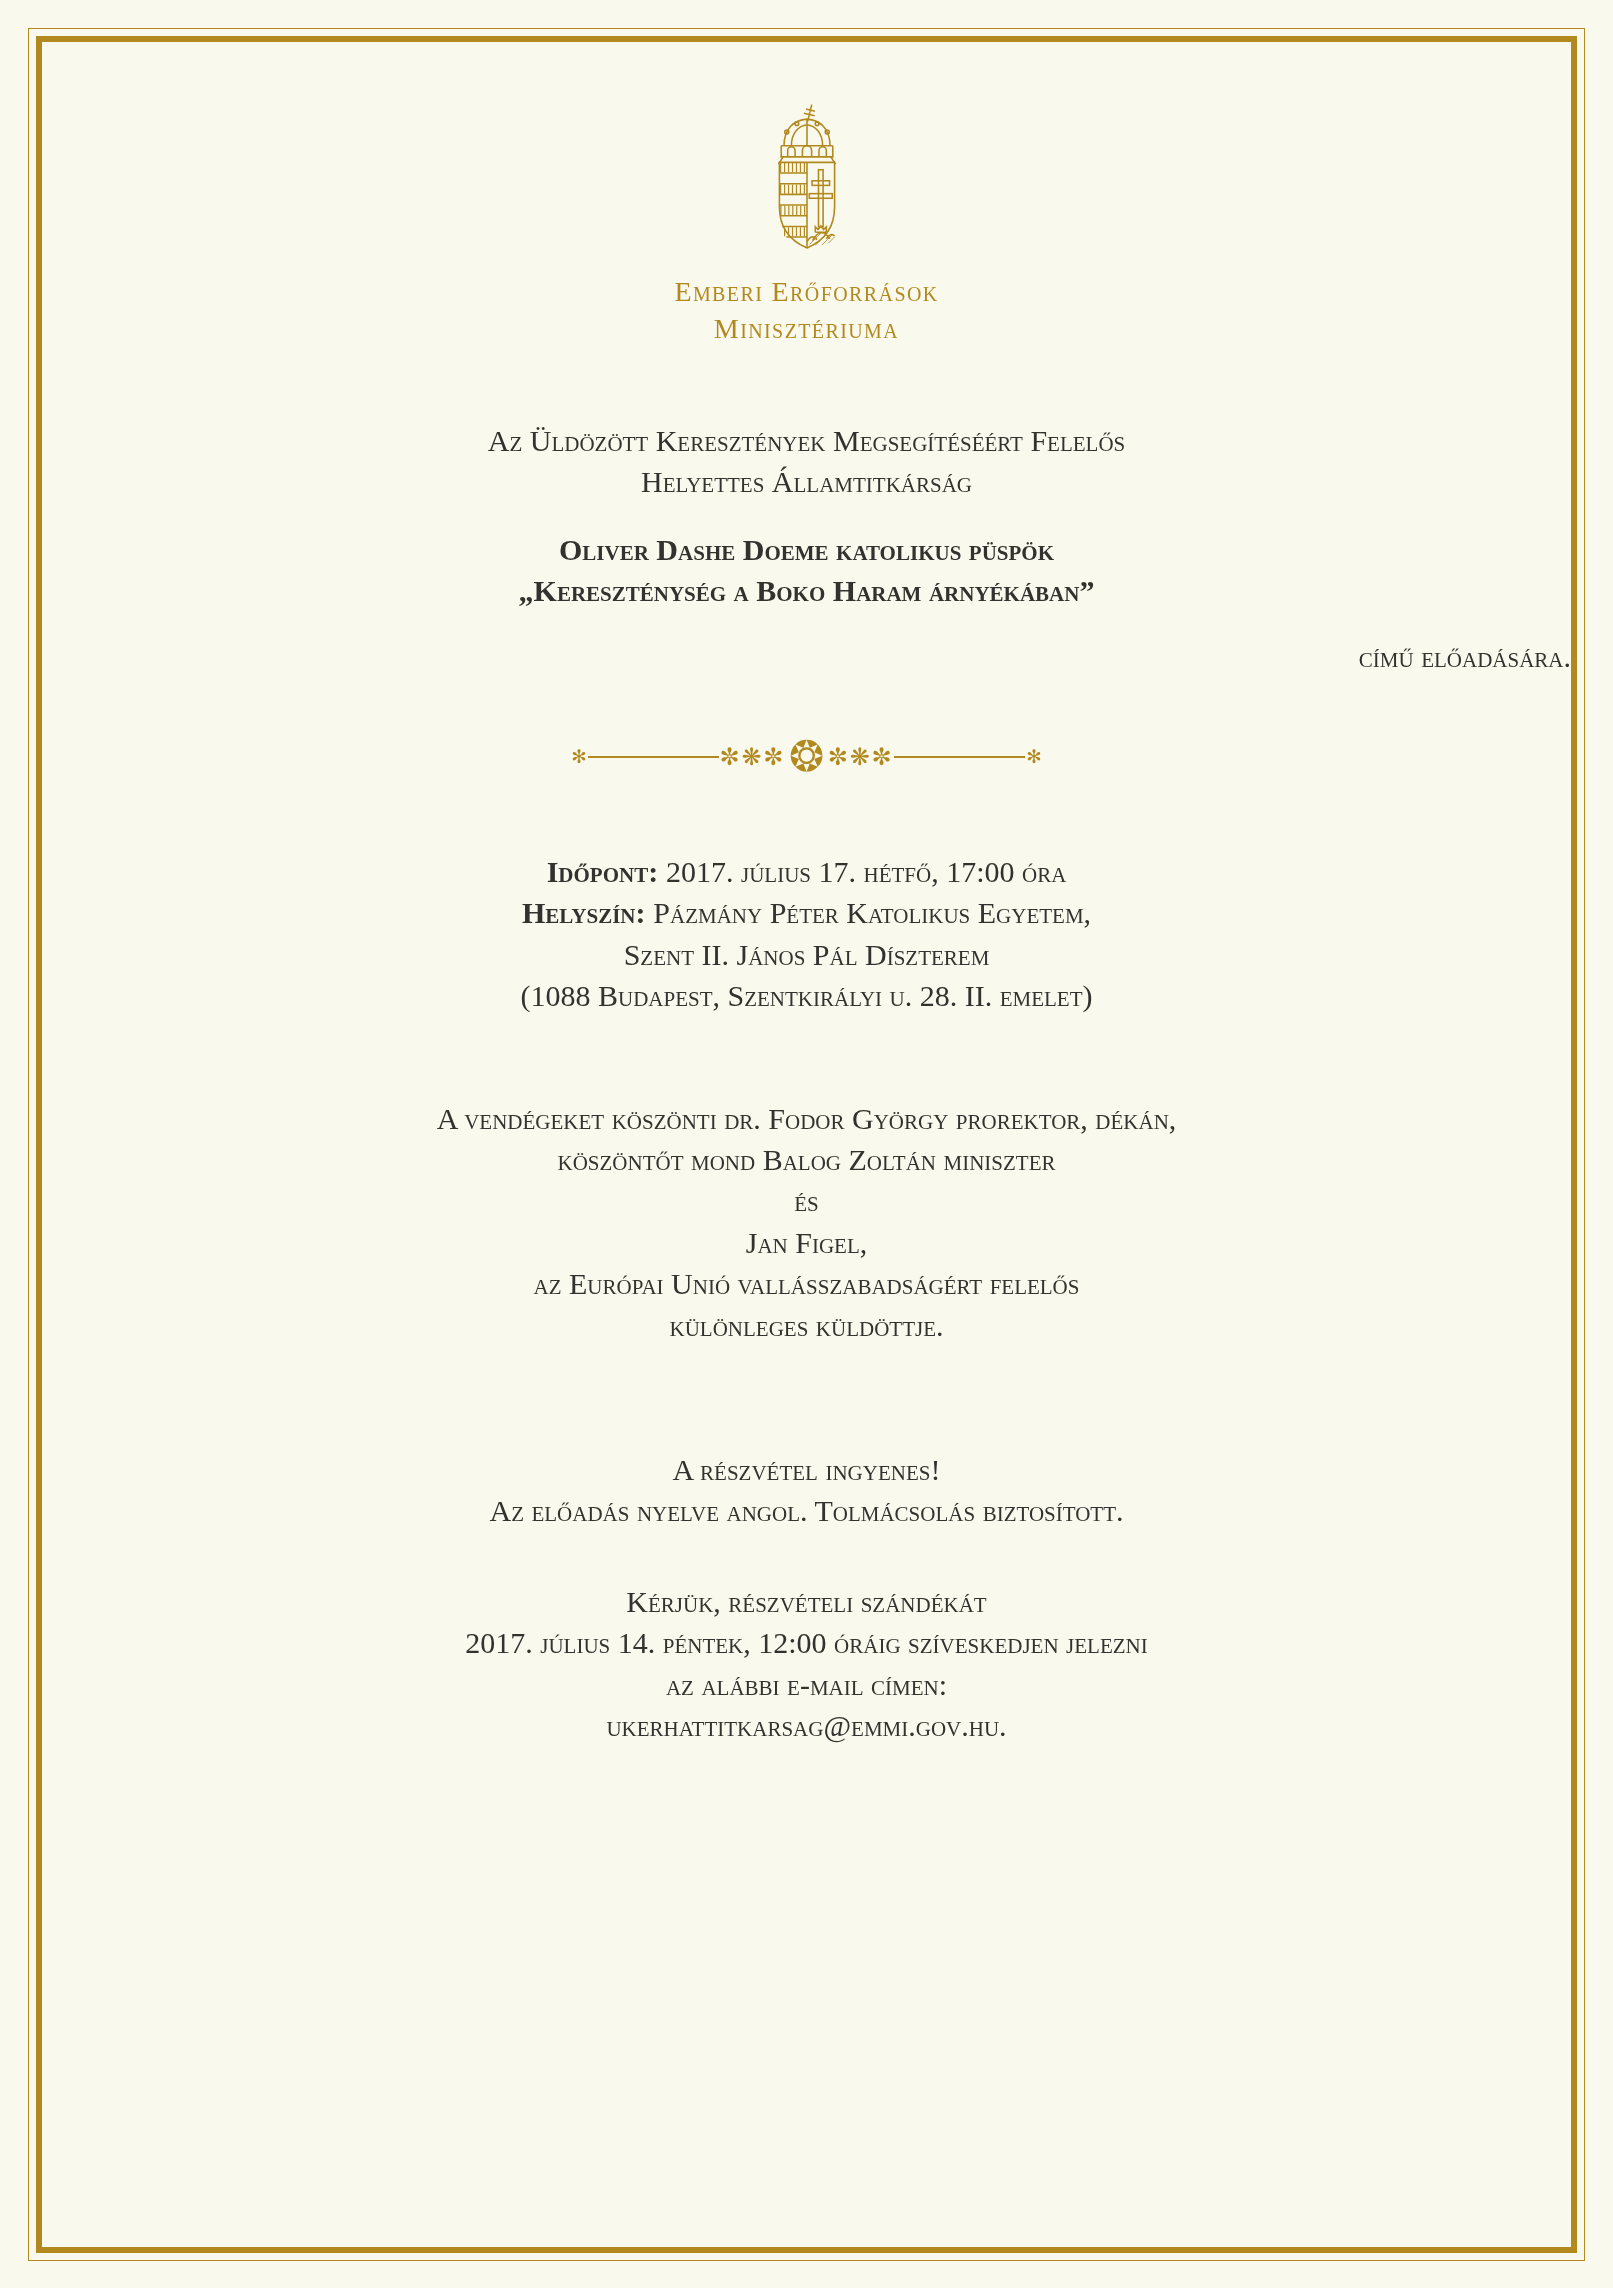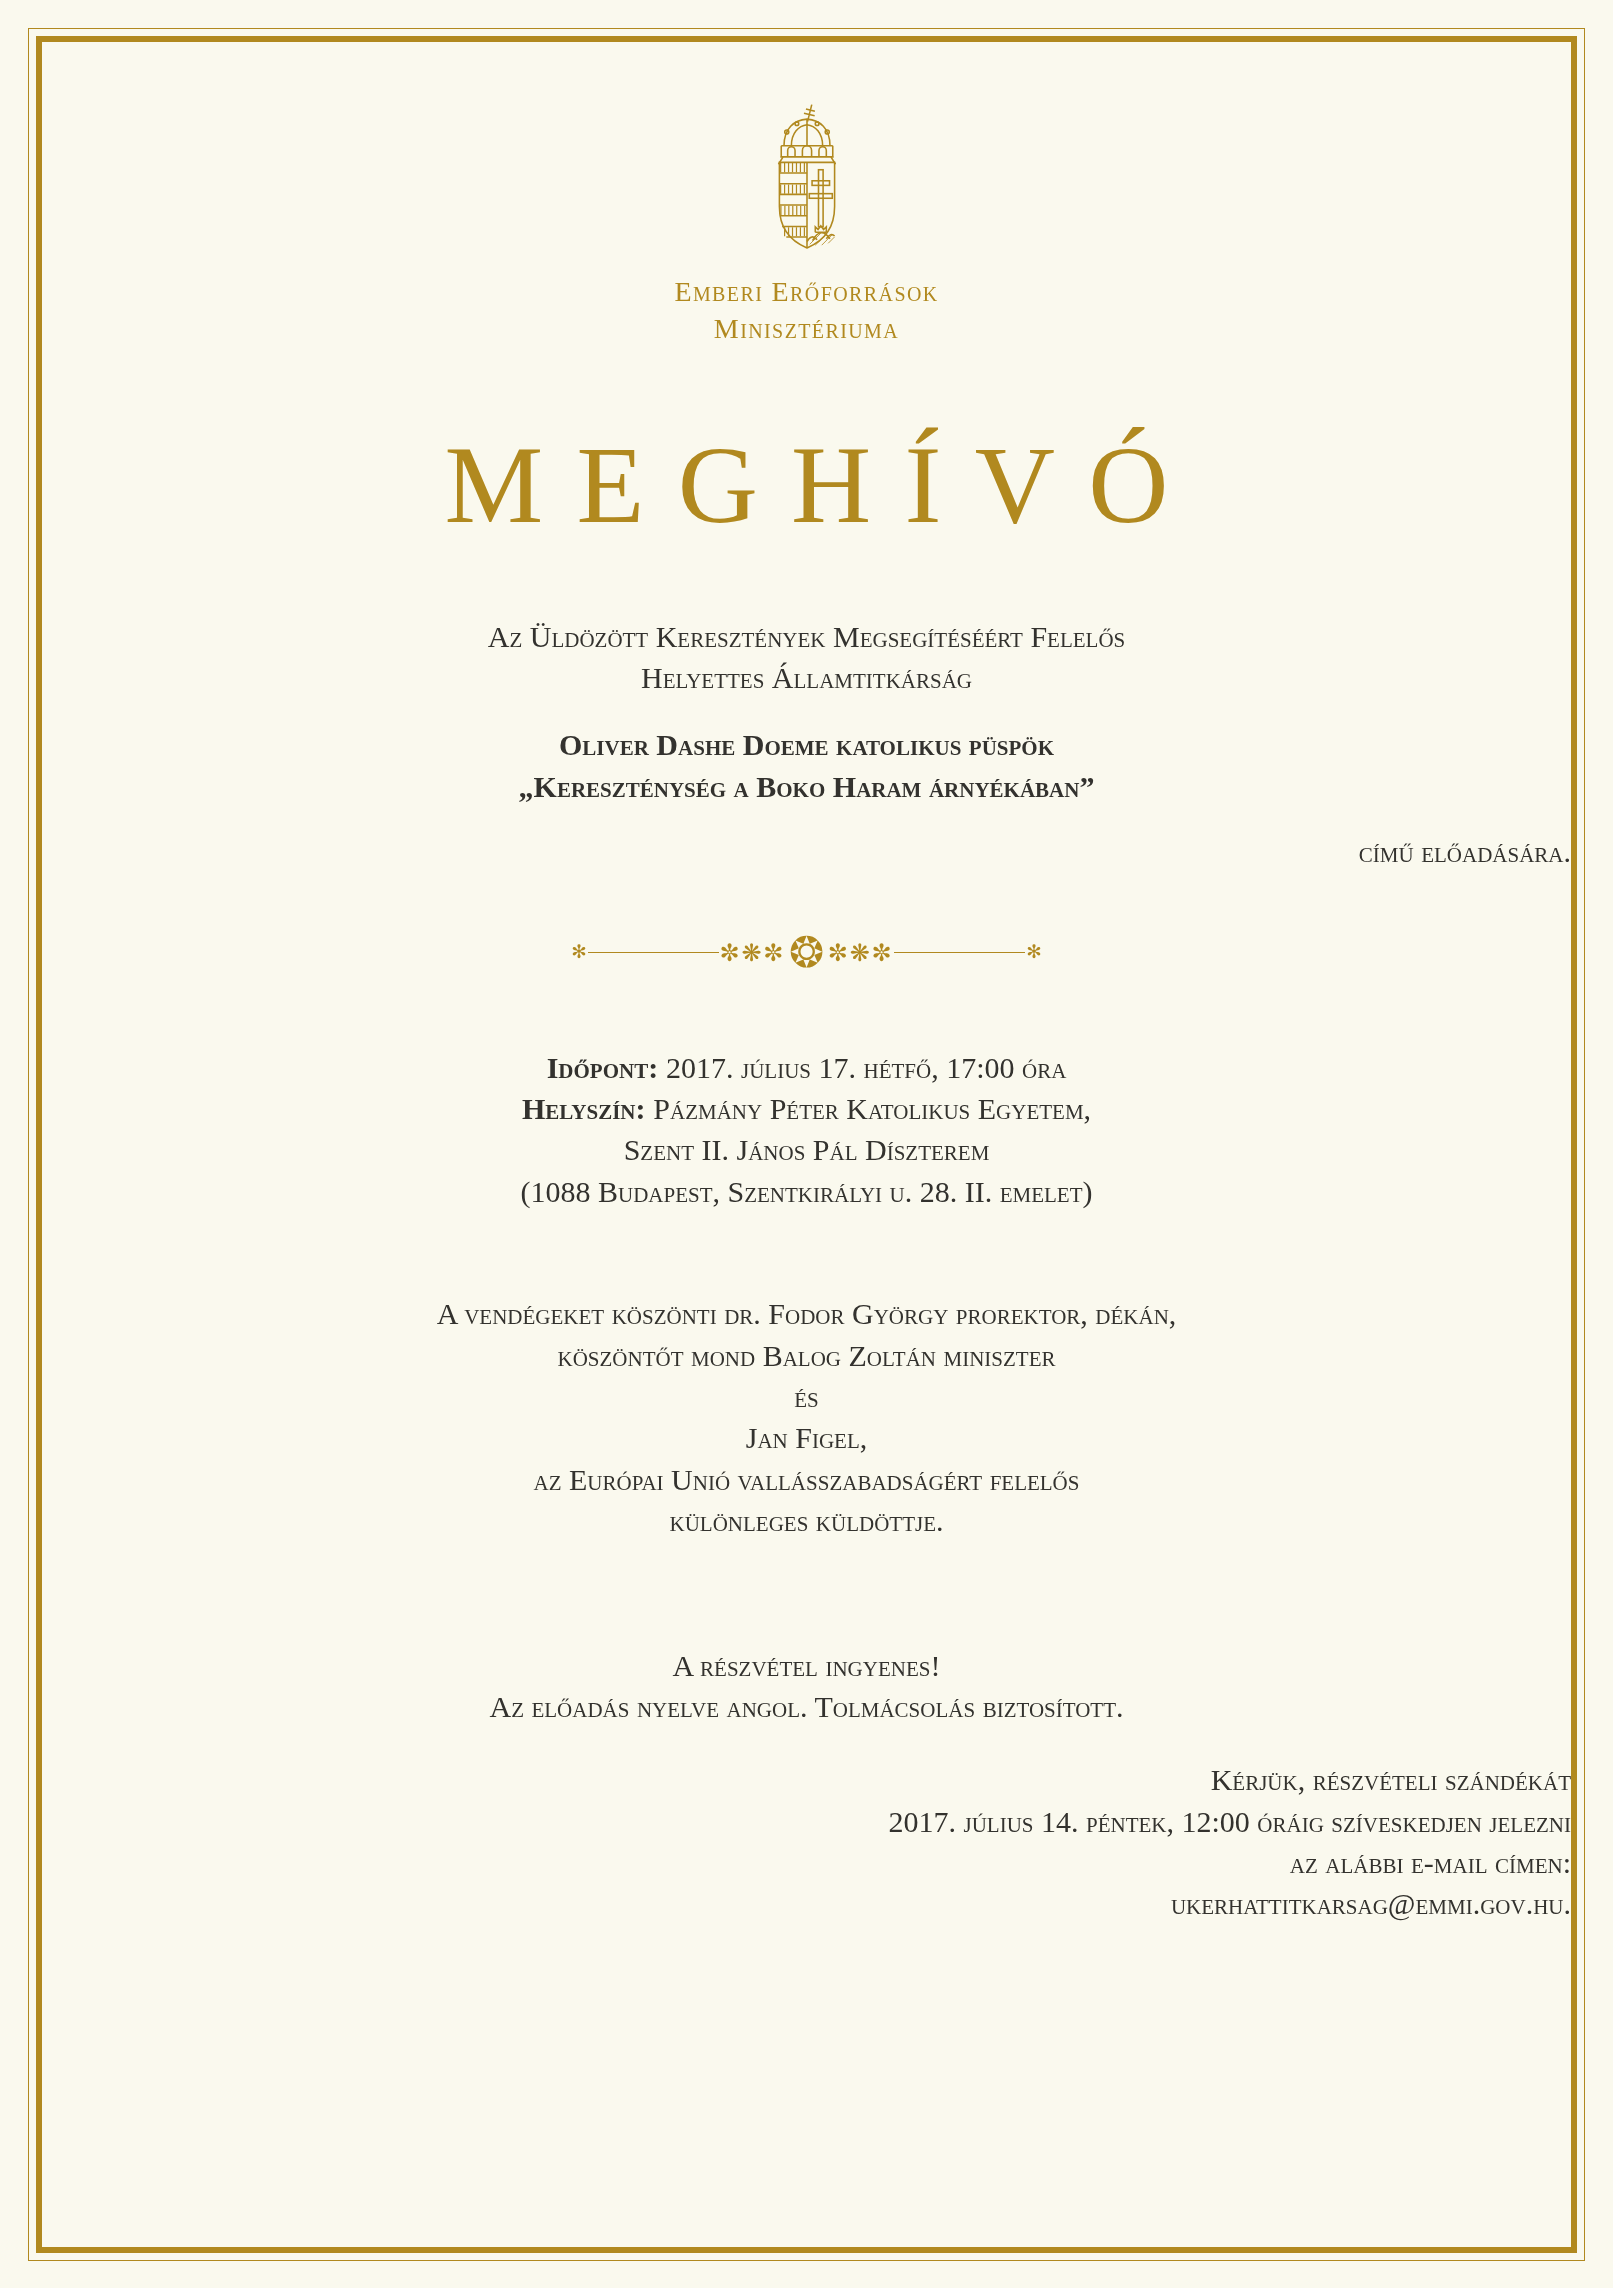--- a/index.html
+++ b/index.html
@@ -61,21 +61,21 @@
   }
   .bold { font-weight: 700; }
   .label { font-weight: 700; margin-right: 0.26em; }
   .intro   { margin-top: 72px; }
   .invite-line { margin-top: 13px; }
   .lecture { margin-top: 26px; }
   .lecture-suffix { margin-top: 24px; text-align: right; }
   .details { margin-top: 73px; }
   .program { margin-top: 81px; }
   .info    { margin-top: 103px; }
-  .rsvp    { margin-top: 32px; text-align: right; }
+  .rsvp    { margin-top: 49px; }
   .divider {
     margin-top: 59px;
     display: flex;
     align-items: center;
     justify-content: center;
     color: var(--gold);
     font-family: "DejaVu Sans", sans-serif;
     line-height: 1;
   }
   .d-rule { width: 131px; height: 1.8px; background: var(--gold); }
@@ -126,21 +126,20 @@
         <rect x="80.5" y="84" width="19" height="5"></rect>
         <rect x="77.5" y="98" width="25" height="5"></rect>
       </svg>
     </div>
 
     <div class="ministry">
       <div>Emberi Erőforrások</div>
       <div>Minisztériuma</div>
     </div>
 
-    <h1 class="title">MEGHÍVÓ</h1>
 
     <div class="block intro">
       <div>Az Üldözött Keresztények Megsegítéséért Felelős</div>
       <div>Helyettes Államtitkárság</div>
     </div>
 
     <div class="block lecture">
       <div class="bold">Oliver Dashe Doeme katolikus püspök</div>
       <div class="bold">„Kereszténység a Boko Haram árnyékában”</div>
       <div class="lecture-suffix">című előadására.</div>

